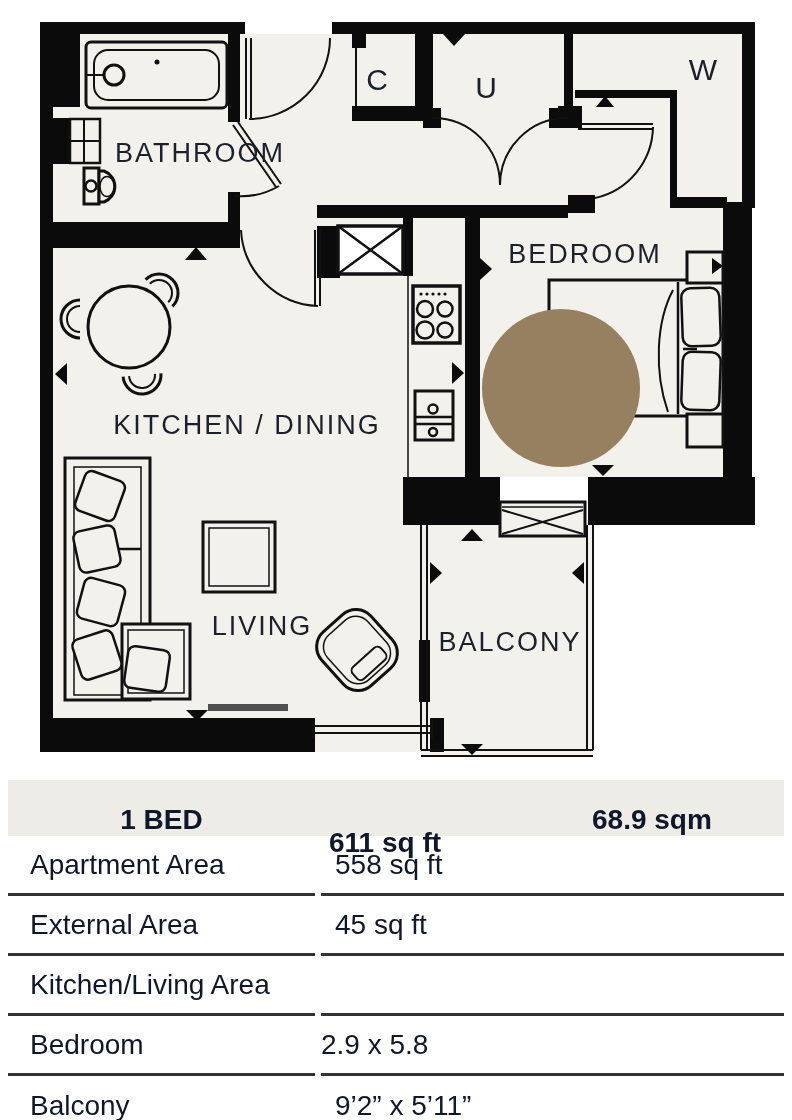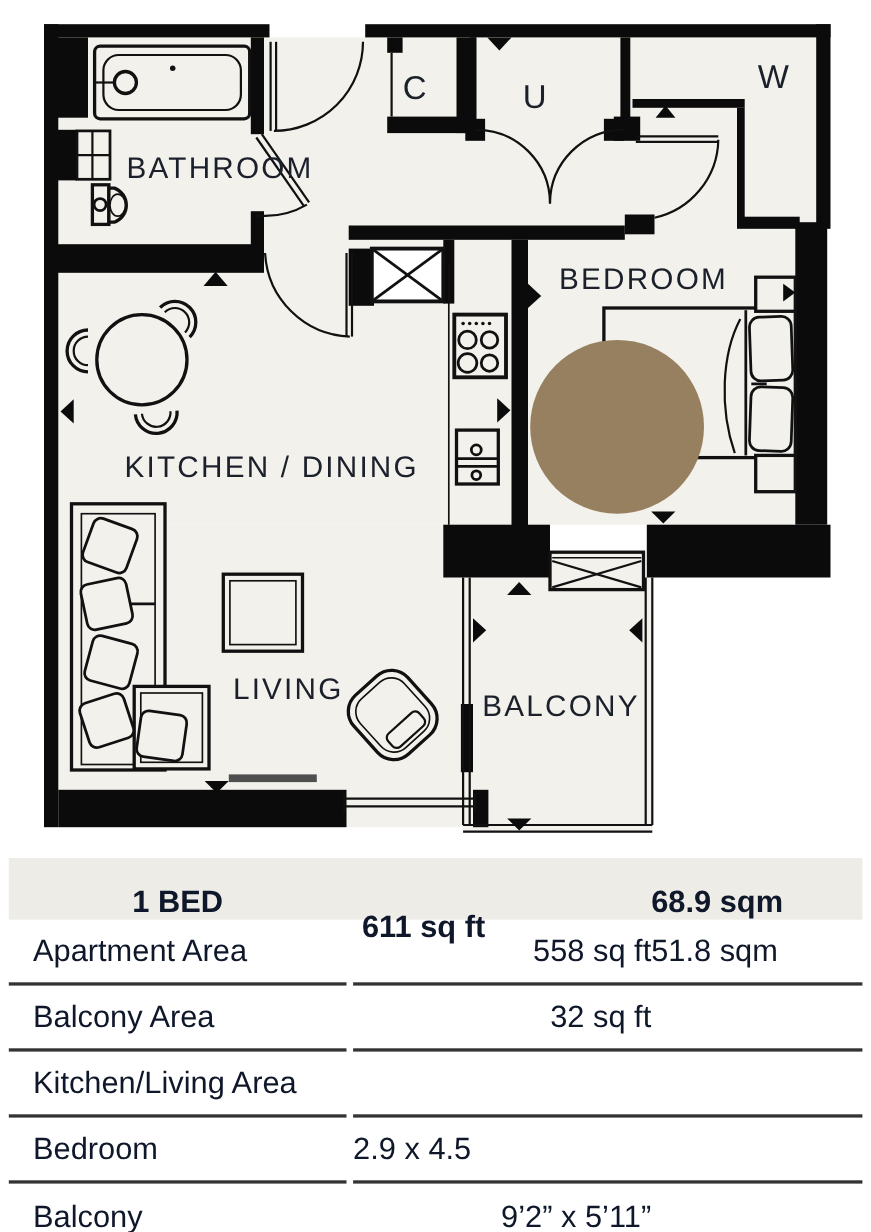--- a/index.html
+++ b/index.html
@@ -11,21 +11,21 @@
   .closet-label{font-size:30px;}
   
   .spec-table{padding:0 8px;margin-top:12px;color:#0f172a;font-size:28px;}
   .thead{height:56px;background:#eeece7;display:grid;grid-template-columns:307px 277px 1fr;
          align-items:center;font-weight:bold;}
   .thead .hc1{text-align:center;}
   .thead .hc2{padding-left:14px;margin-top:47px;}
   .trow{display:grid;grid-template-columns:307px 1fr;column-gap:6px;height:60px;}
   .cell1{border-bottom:3px solid #333;display:flex;align-items:center;padding-left:22px;}
   .cgroup{border-bottom:3px solid #333;display:grid;grid-template-columns:271px 1fr;align-items:center;}
-  .cgroup .c2{padding-left:14px;text-align:right;}
+  .cgroup .c2{padding-left:14px;}
   .trow.no-line .cell1,.trow.no-line .cgroup{border-bottom:none;}
 </style>
 </head>
 <body>
 
 <div class="sheet">
 
 <svg width="792" height="768" viewBox="0 0 792 768">
 
   <g fill="#f3f1ec">
@@ -255,41 +255,40 @@
   <div class="thead">
     <div class="hc1">1 BED</div>
     <div class="hc2">611 sq ft</div>
     <div class="hc3">68.9 sqm</div>
   </div>
 
   <div class="trow">
     <div class="cell1">Apartment Area</div>
     <div class="cgroup">
       <div class="c2">558 sq ft</div>
-      <div class="c3">51.8 sqm</div>
-    </div>
-  </div>
-
-  <div class="trow">
-    <div class="cell1">Balcony Area</div>
-    <div class="cgroup">
-      <div class="c2">32 sq ft</div>
+    </div>
+  </div>
+
+  <div class="trow">
+    <div class="cell1">External Area</div>
+    <div class="cgroup">
+      <div class="c2">45 sq ft</div>
     </div>
   </div>
 
   <div class="trow">
     <div class="cell1">Kitchen/Living Area</div>
     <div class="cgroup">
     </div>
   </div>
 
   <div class="trow">
     <div class="cell1">Bedroom</div>
     <div class="cgroup">
-      <div class="c3">2.9 x 4.5</div>
+      <div class="c3">2.9 x 5.8</div>
     </div>
   </div>
 
   <div class="trow no-line">
     <div class="cell1">Balcony</div>
     <div class="cgroup">
       <div class="c2">9’2” x 5’11”</div>
     </div>
   </div>
 </div>

